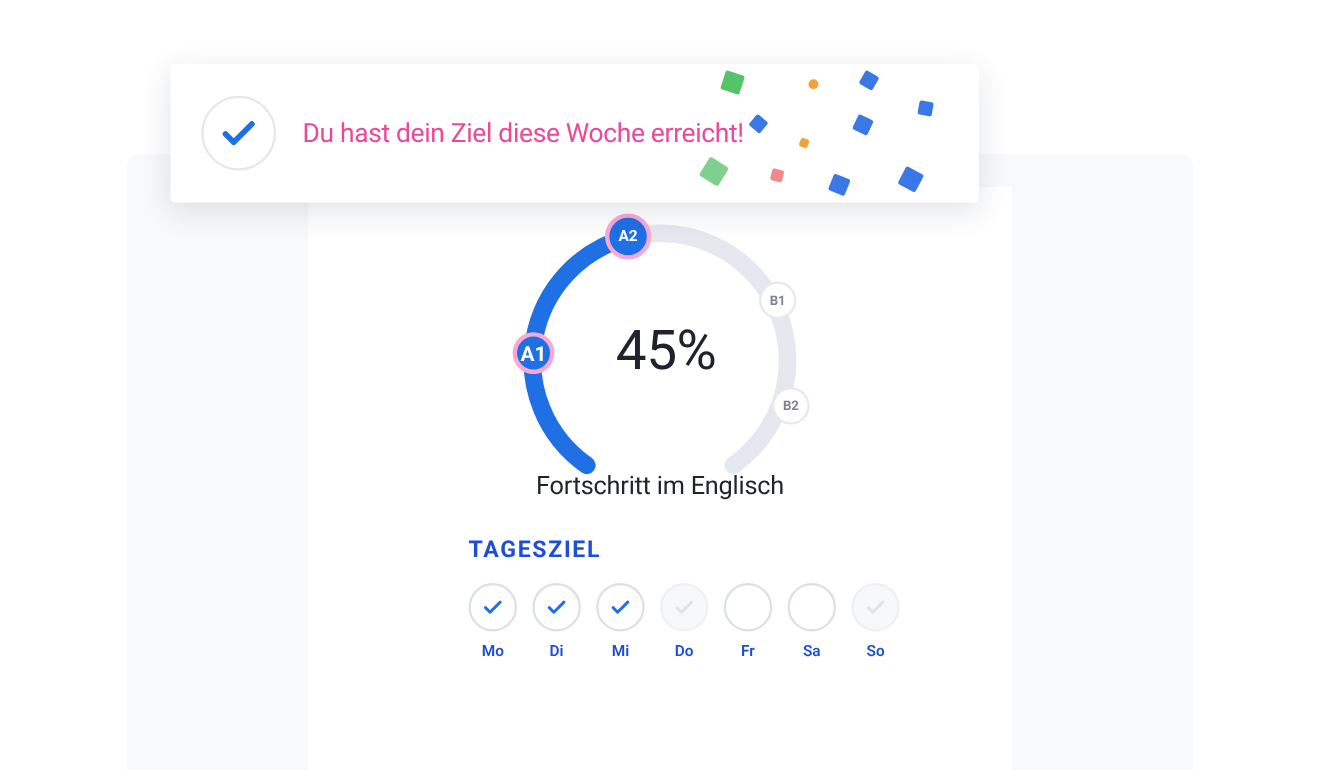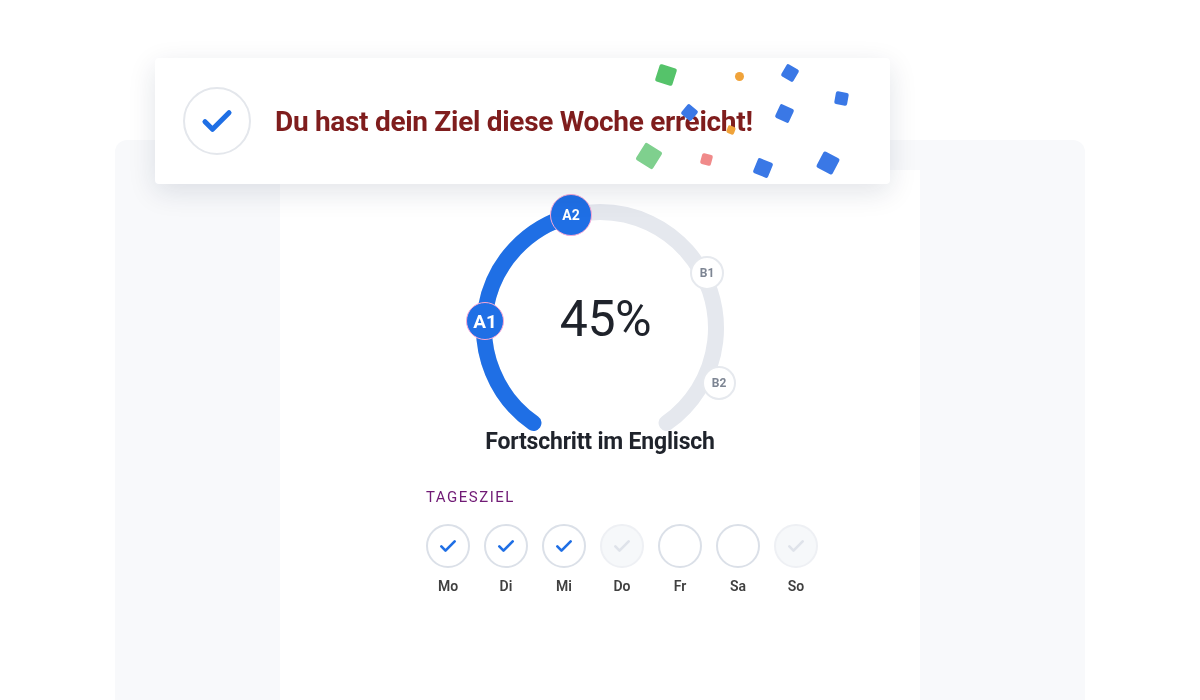--- a/index.html
+++ b/index.html
@@ -50,23 +50,23 @@
     border-radius: 50%;
     border: 2px solid #e4e7ec;
     display: flex;
     align-items: center;
     justify-content: center;
     flex-shrink: 0;
   }
   .toast-check svg { width: 36px; height: 36px; }
   .toast-text {
     margin-left: 24px;
-    font-size: 28px;
-    font-weight: 700;
-    color: #7f1d1d;
+    font-size: 24px;
+    font-weight: 400;
+    color: #ec4899;
     line-height: 1.25;
     letter-spacing: -0.3px;
   }
   .confetti {
     position: absolute;
     border-radius: 2px;
   }
   
   .arc-wrap {
     position: absolute;
@@ -80,21 +80,21 @@
   .badge {
     position: absolute;
     border-radius: 50%;
     display: flex;
     align-items: center;
     justify-content: center;
     font-weight: 700;
   }
   .badge.active {
     background: #1f6fe5;
-    border: 1px solid #f9a8d4;
+    border: 4px solid #f9a8d4;
     color: #fff;
   }
   .badge.inactive {
     background: #ffffff;
     border: 2px solid #e6e9ee;
     color: #7d8593;
   }
   .percent {
     position: absolute;
     left: 50%;
@@ -105,36 +105,36 @@
     color: #1f232b;
     letter-spacing: -0.5px;
   }
   .subtitle {
     position: absolute;
     top: 258px;
     left: 0;
     width: 100%;
     text-align: center;
     font-size: 23px;
-    font-weight: 700;
+    font-weight: 400;
     color: #1f232b;
     letter-spacing: -0.2px;
   }
   
   .goal-section {
     position: absolute;
     left: 146px;
     top: 318px;
     width: 420px;
   }
   .goal-label {
-    font-size: 15px;
-    font-weight: 400;
+    font-size: 21px;
+    font-weight: 700;
     letter-spacing: 1.5px;
-    color: #701a75;
+    color: #1d4ed8;
   }
   .days-row {
     display: flex;
     gap: 14px;
     margin-top: 18px;
   }
   .day {
     display: flex;
     flex-direction: column;
     align-items: center;
@@ -147,21 +147,21 @@
     border: 2px solid #dbe0e8;
     display: flex;
     align-items: center;
     justify-content: center;
   }
   .day-circle svg { width: 20px; height: 20px; }
   .day-circle.dim { border-color: #eef0f4; background: #f6f8fa; }
   .day-label {
     margin-top: 10px;
     font-size: 14px;
-    color: #404040;
+    color: #1d4ed8;
     font-weight: 600;
   }
 </style>
 </head>
 <body>
 
 <div class="outer-panel"></div>
 
 <div class="progress-card">
 
@@ -178,21 +178,21 @@
     </div>
 
     <div class="badge active" style="width:42px;height:42px;font-size:14px;left:110px;top:16px;">
       <span>A2</span>
     </div>
 
     <div class="badge inactive" style="width:34px;height:34px;font-size:12px;left:250px;top:78px;">
       <span>B1</span>
     </div>
 
-    <div class="badge inactive" style="width:34px;height:34px;font-size:12px;left:262px;top:188px;">
+    <div class="badge inactive" style="width:34px;height:34px;font-size:12px;left:262px;top:174px;">
       <span>B2</span>
     </div>
 
     <div class="percent">45%</div>
   </div>
 
   <div class="subtitle">Fortschritt im Englisch</div>
 
   <div class="goal-section">
     <div class="goal-label">TAGESZIEL</div>

